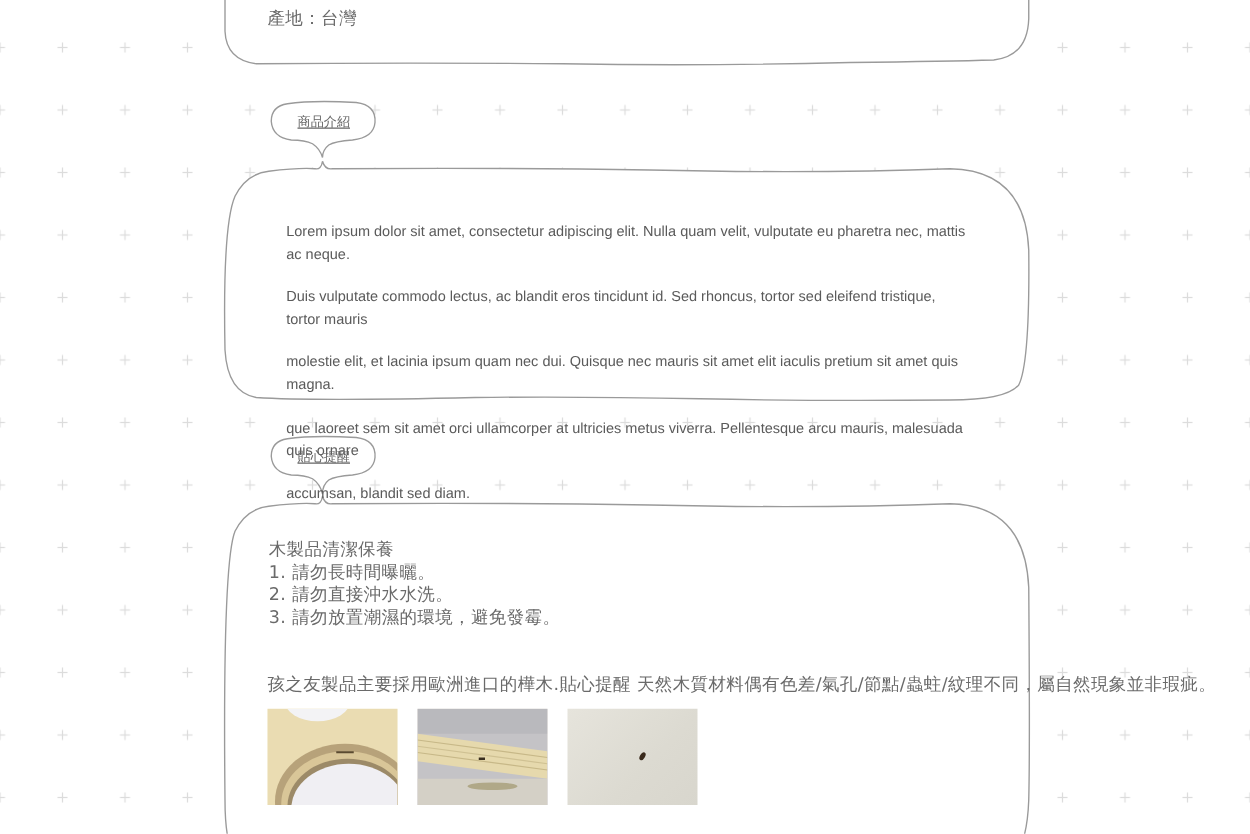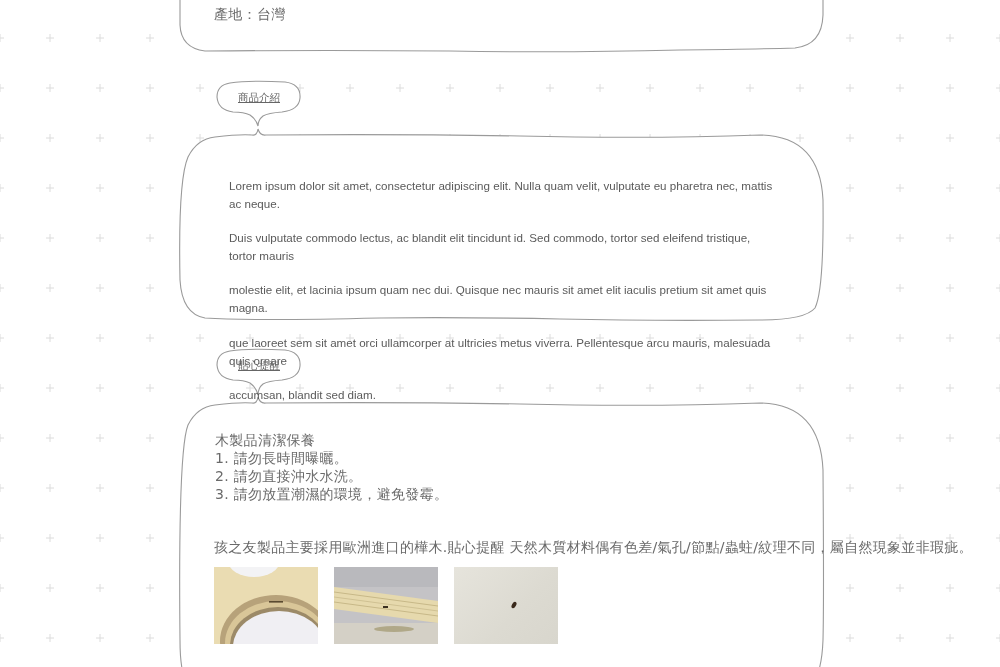--- a/index.html
+++ b/index.html
@@ -69,21 +69,21 @@
 </div>
 <div class="bubble-label" style="left:217px;top:91px;">商品介紹</div>
 
 <div class="box" style="left:0;top:0;width:1000px;height:340px;">
   <svg class="frame" width="1000" height="340" xmlns="http://www.w3.org/2000/svg">
     <path d="M215 137 Q240 134 252 135 Q257 136 258 129 Q260 136 266 135 Q400 134 520 136 Q650 139 760 135 Q820 136 823 200 Q824 290 815 308 Q805 320 760 320 Q650 321 560 319 Q460 317 380 318 Q250 321 205 318 Q182 314 180 280 Q178 180 188 157 Q197 139 215 137 Z" fill="#fff" stroke="#9a9a9a" stroke-width="1.1"></path>
   </svg>
 </div>
 <div class="lorem">
   <p>Lorem ipsum dolor sit amet, consectetur adipiscing elit. Nulla quam velit, vulputate eu pharetra nec, mattis ac neque.</p>
-  <p>Duis vulputate commodo lectus, ac blandit elit tincidunt id. Sed commodo, tortor sed eleifend tristique, tortor mauris</p>
+  <p>Duis vulputate commodo lectus, ac blandit eros tincidunt id. Sed rhoncus, tortor sed eleifend tristique, tortor mauris</p>
   <p>molestie elit, et lacinia ipsum quam nec dui. Quisque nec mauris sit amet elit iaculis pretium sit amet quis magna.</p>
   <p>que laoreet sem sit amet orci ullamcorper at ultricies metus viverra. Pellentesque arcu mauris, malesuada quis ornare</p>
   <p>accumsan, blandit sed diam.</p>
 </div>
 
 <div class="box" style="left:0;top:0;width:1000px;height:410px;">
   <svg class="frame" width="1000" height="410" xmlns="http://www.w3.org/2000/svg">
     <path d="M230 351 Q250 348 285 350 Q301 352 300 366 Q299 378 282 380 Q268 381 263 384 Q258 388 258 395 Q256 387 250 383 Q244 380 233 380 Q218 378 217 365 Q217 353 230 351 Z" fill="#fff" stroke="#9a9a9a" stroke-width="1.1"></path>
   </svg>
 </div>

